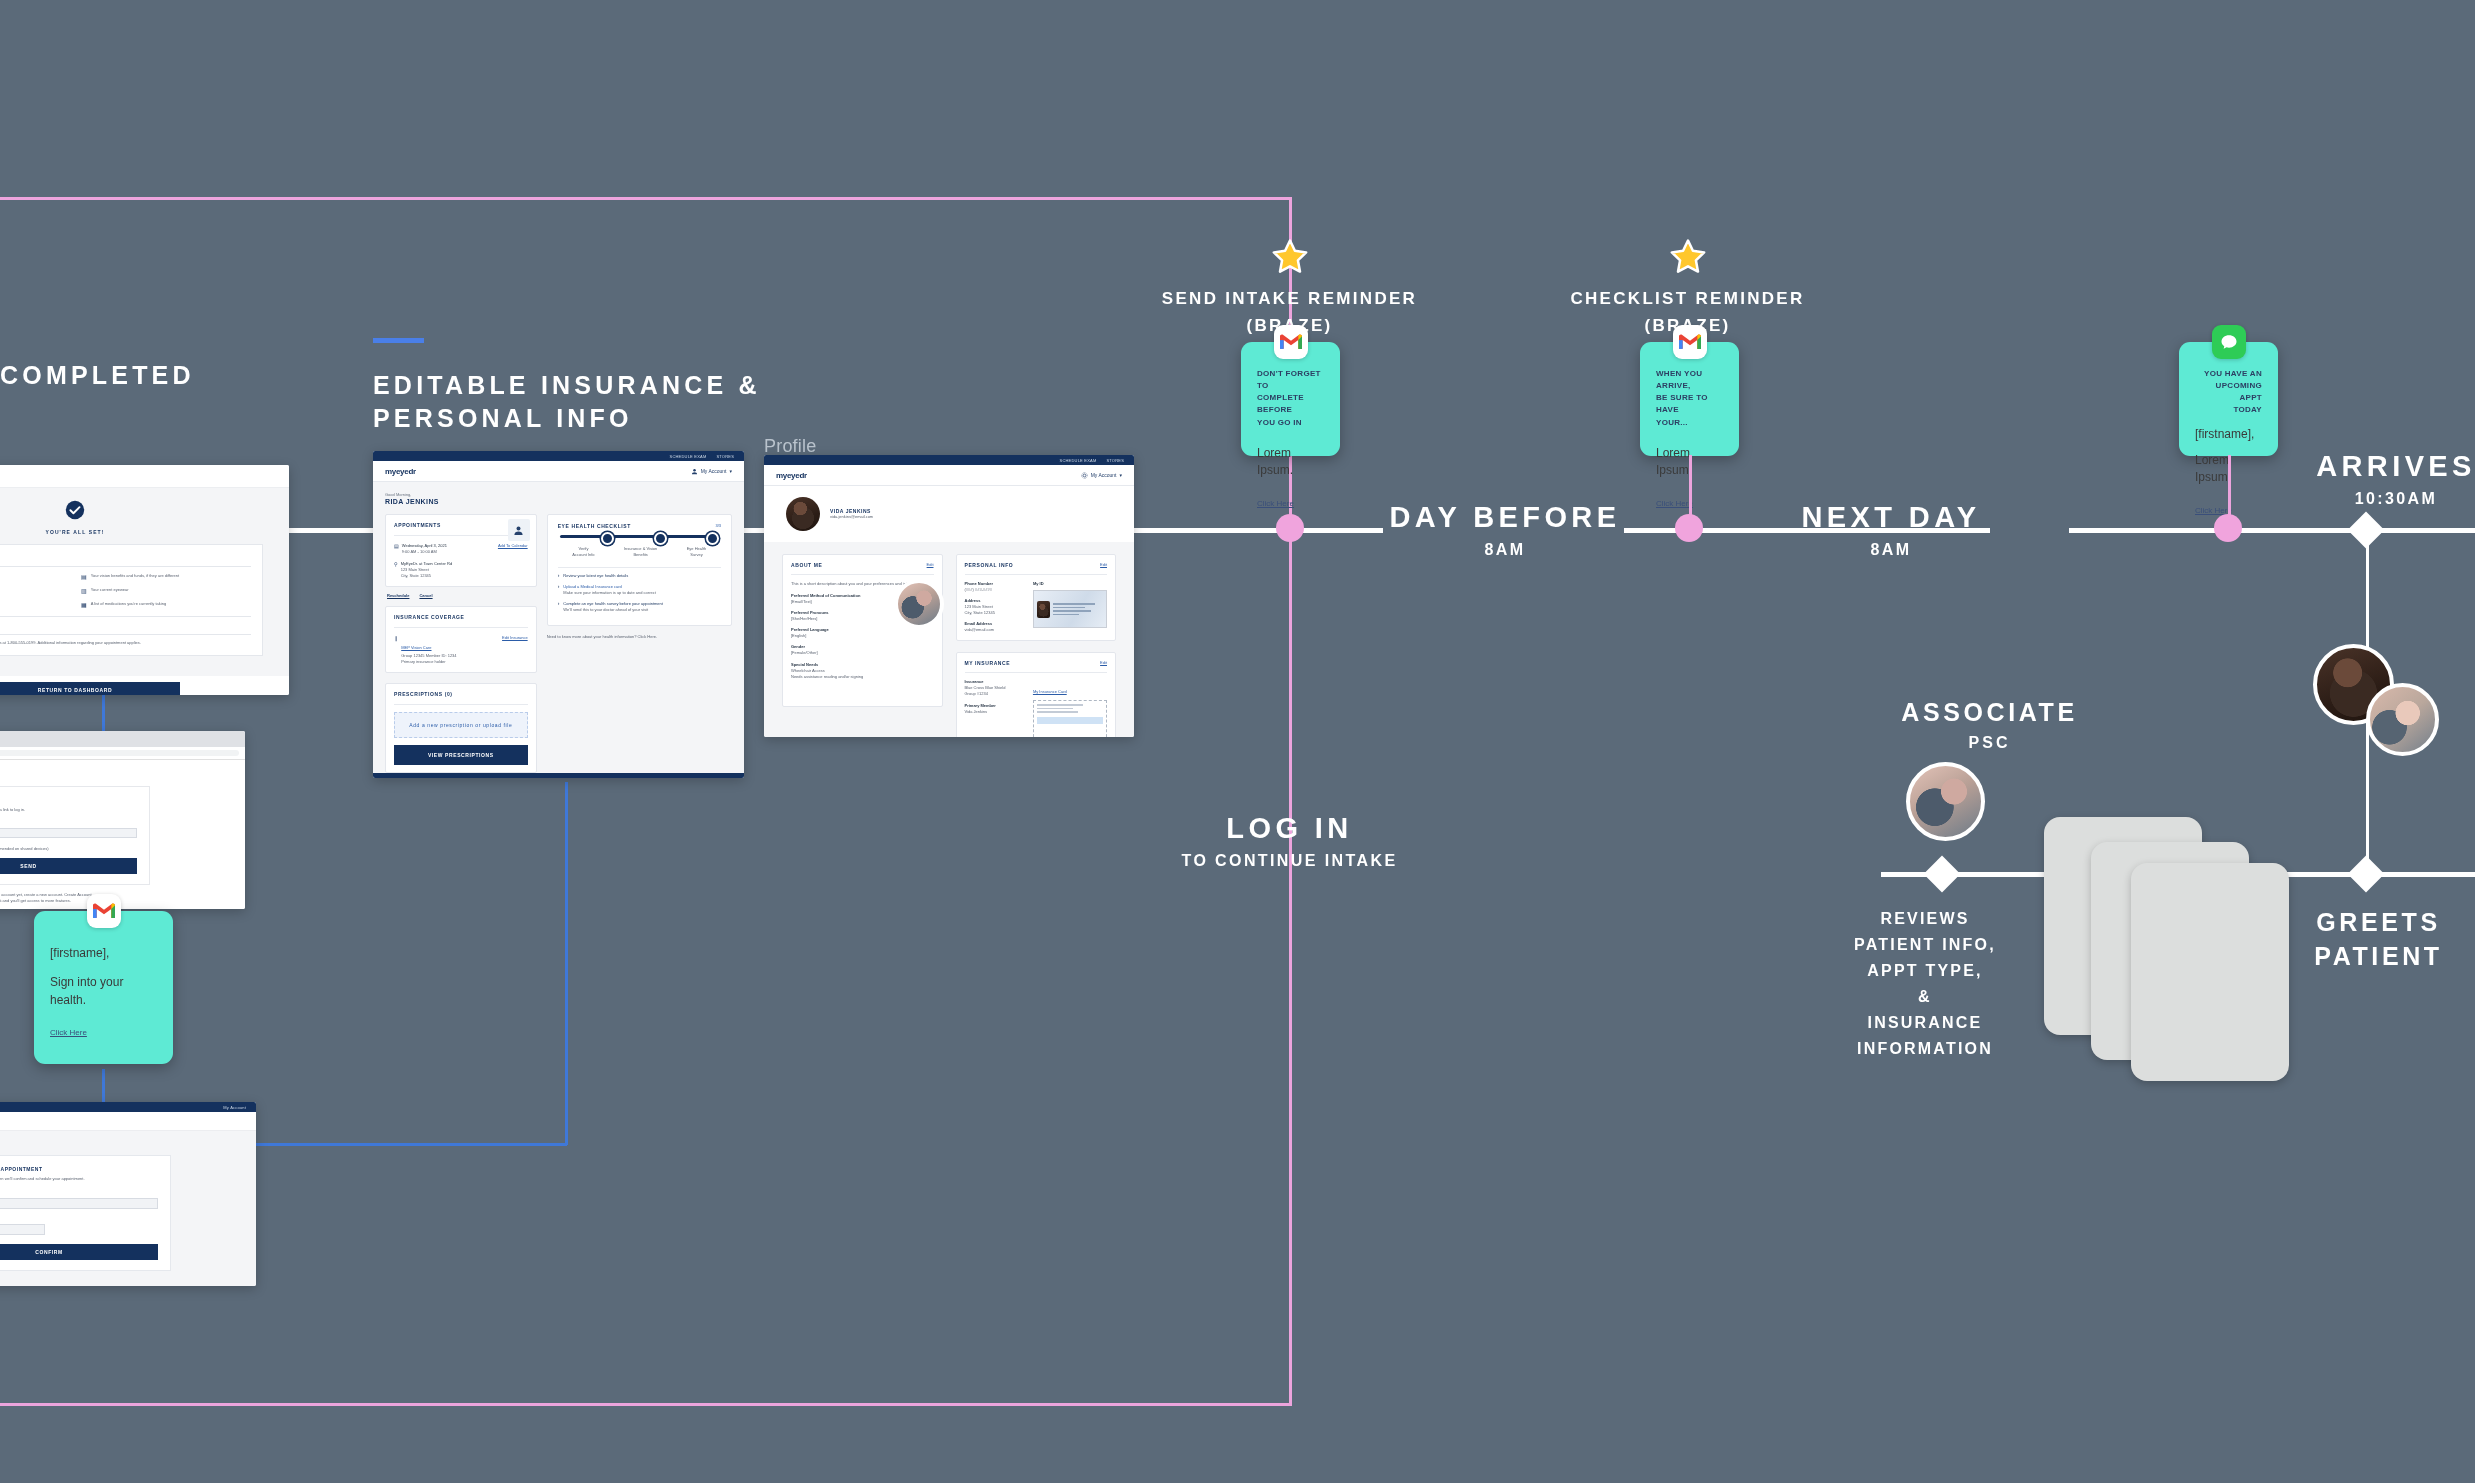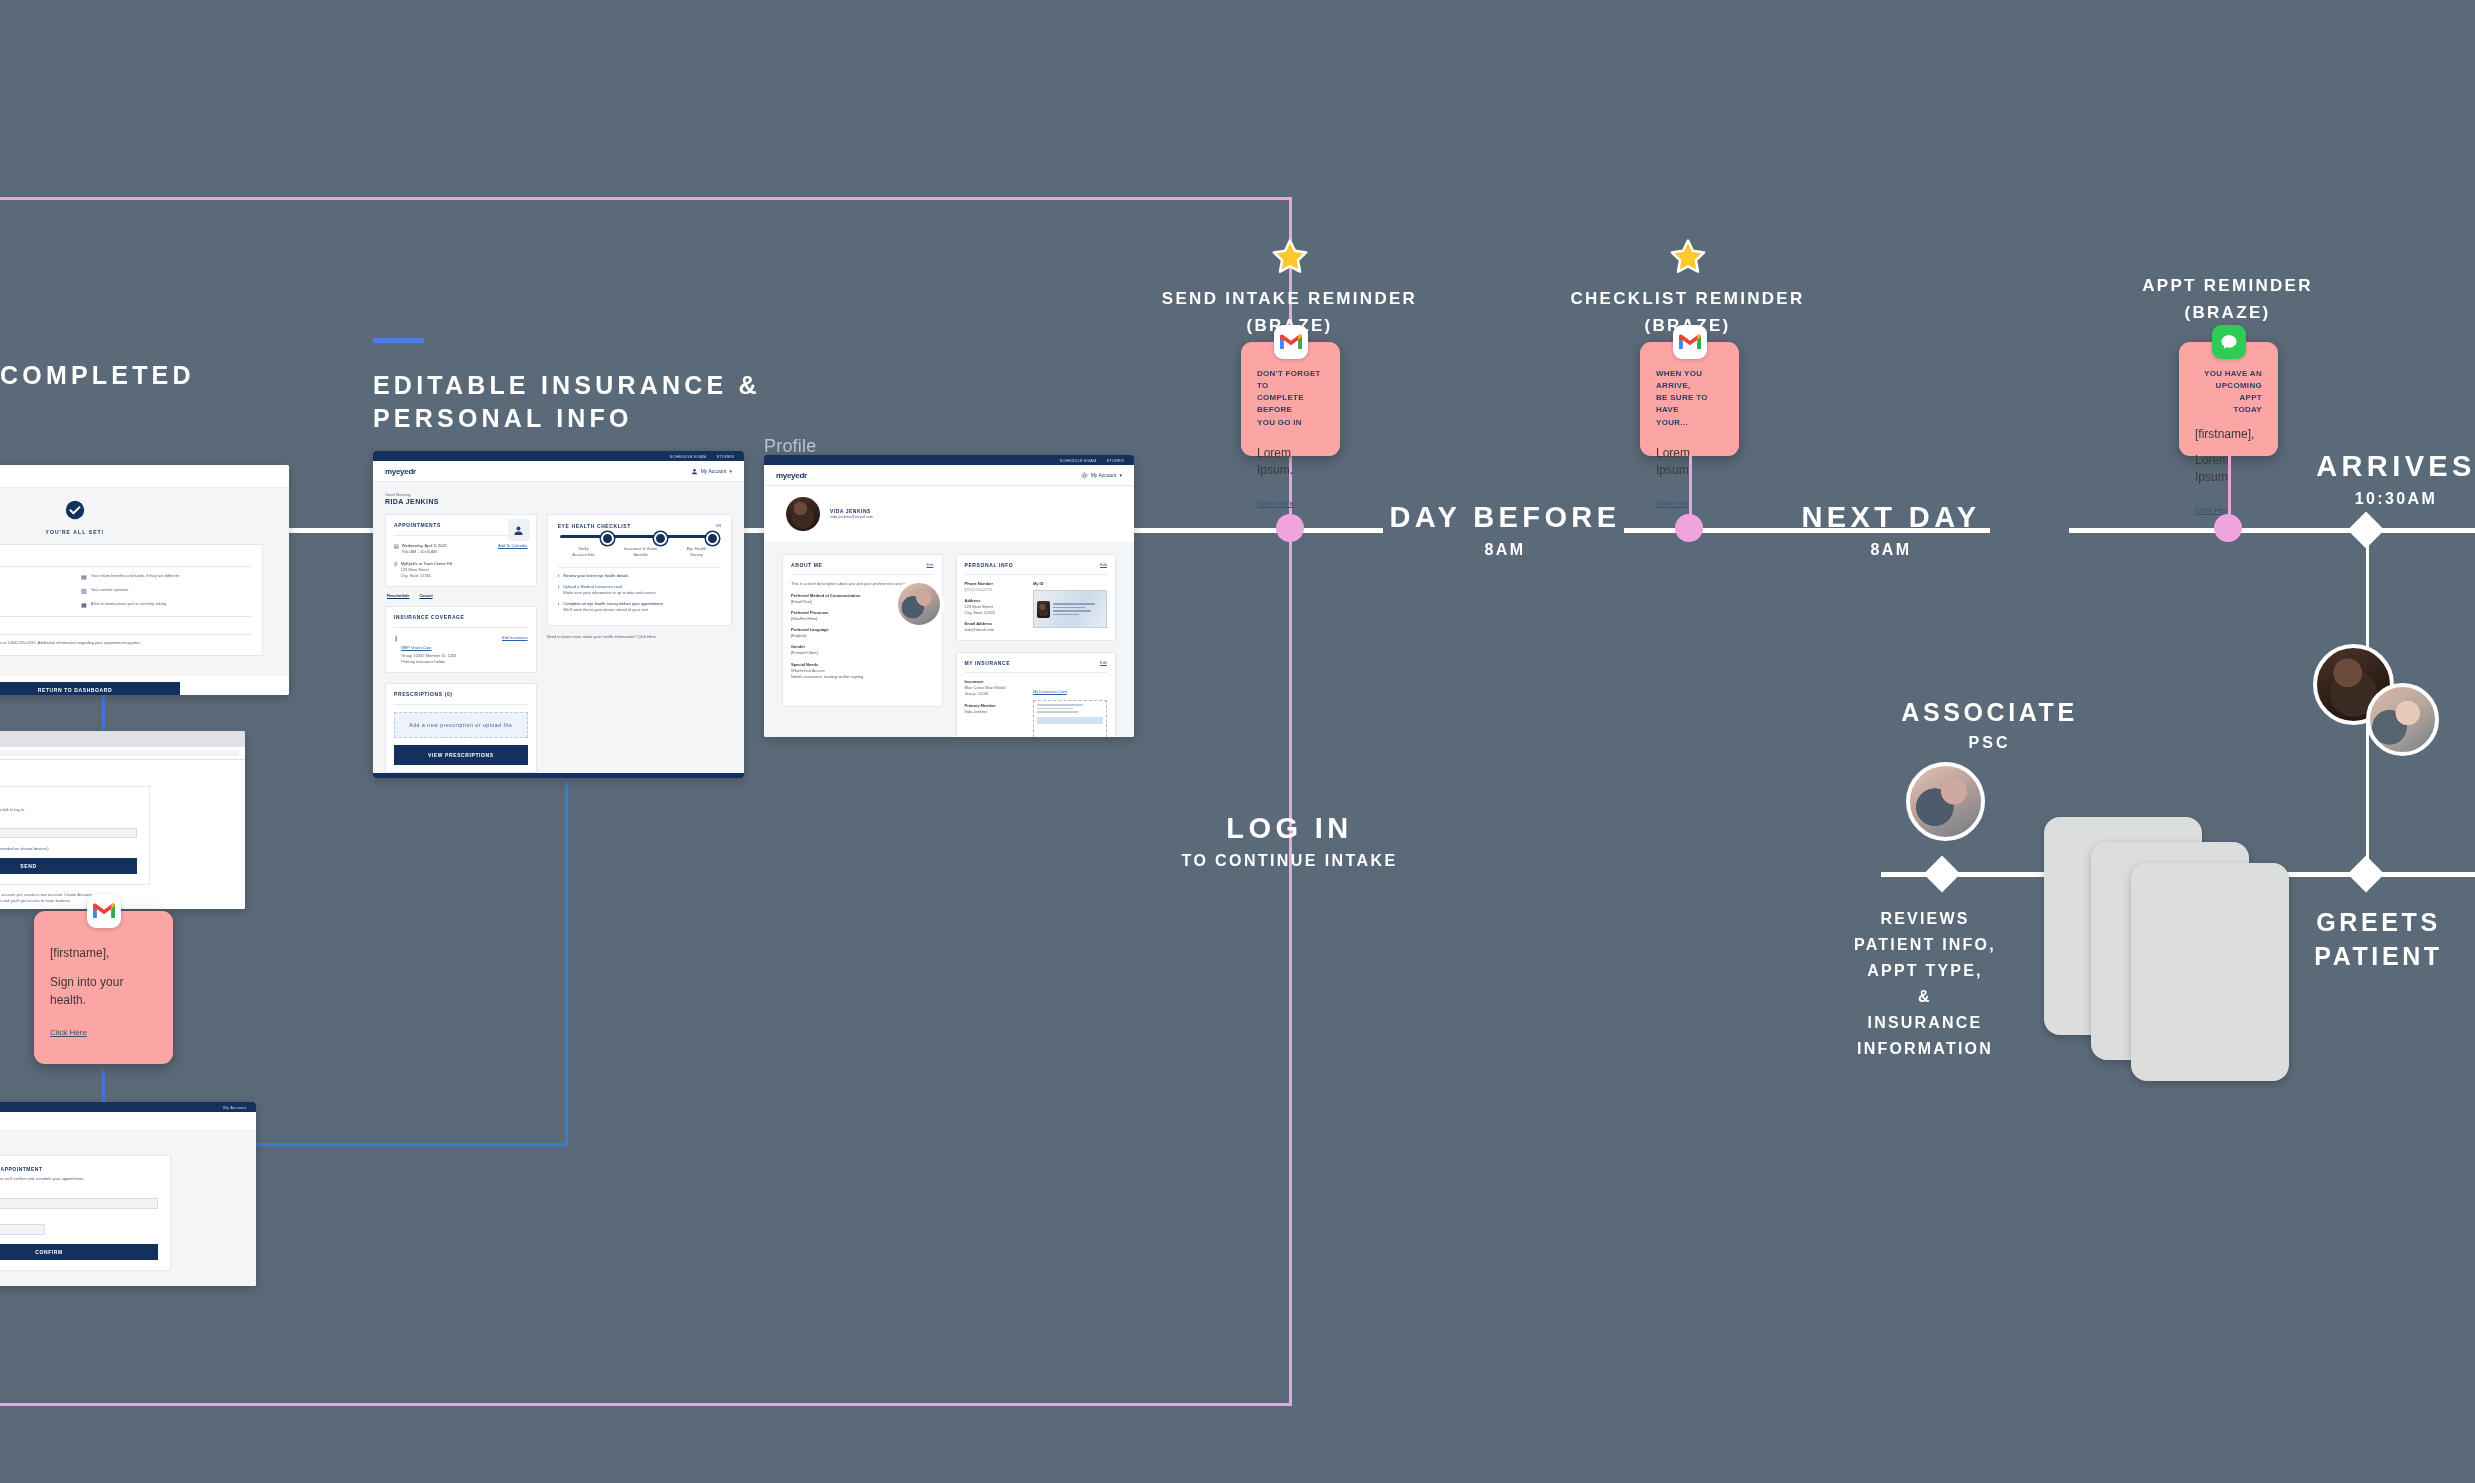--- a/index.html
+++ b/index.html
@@ -41,21 +41,21 @@
   .tl-cap{
     font-size:16px;letter-spacing:2.2px;font-weight:700;text-align:center;color:#fff;
     line-height:1.62;white-space:pre-line;
   }
 
   
   .star{width:38px;height:38px;display:block;}
 
   
   .notif{
-    position:absolute;background:#fca5a5;border-radius:11px;
+    position:absolute;background:#5eead4;border-radius:11px;
     box-shadow:0 4px 14px rgba(0,0,0,.28);
   }
   .notif-inner{padding:26px 16px 12px 16px;}
   .notif h4{
     margin:0 0 16px 0;font-size:8px;line-height:1.52;font-weight:700;
     letter-spacing:0.3px;color:#2c3f63;text-transform:uppercase;white-space:pre-line;
   }
   .notif p{margin:0 0 12px 0;font-size:12px;color:#3a3a3a;line-height:1.45;}
   .notif a{font-size:8px;color:#3a4f7a;text-decoration:underline;}
   .badge{
@@ -566,24 +566,20 @@
     </div>
   </div>
   <div class="pink-v" style="left:1689px;top:455px;height:61px;"></div>
   <div class="dot-pink" style="left:1675px;top:514px;"></div>
 
   <div class="abs" style="left:1772px;top:501px;width:238px;">
     <div class="tl-big">NEXT DAY</div>
     <div class="tl-sub">8AM</div>
   </div>
 
-  <div class="abs" style="left:2084px;top:272px;width:287px;text-align:center;">
-    <div class="node-title">APPT REMINDER
-(BRAZE)</div>
-  </div>
   <div class="notif" style="left:2179px;top:342px;width:99px;height:114px;">
     <div class="badge green">
       <svg width="20" height="20" viewBox="0 0 24 24">
         <path d="M12 4C7 4 3 7.3 3 11.4c0 2.3 1.3 4.4 3.3 5.7l-.7 3.1 3.4-1.8c1 .2 2 .4 3 .4 5 0 9-3.3 9-7.4S17 4 12 4z" fill="#ffffff"></path>
       </svg>
     </div>
     <div class="notif-inner">
       <h4 style="margin-bottom:9px;text-align:right;">YOU HAVE AN
 UPCOMING APPT
 TODAY</h4>

